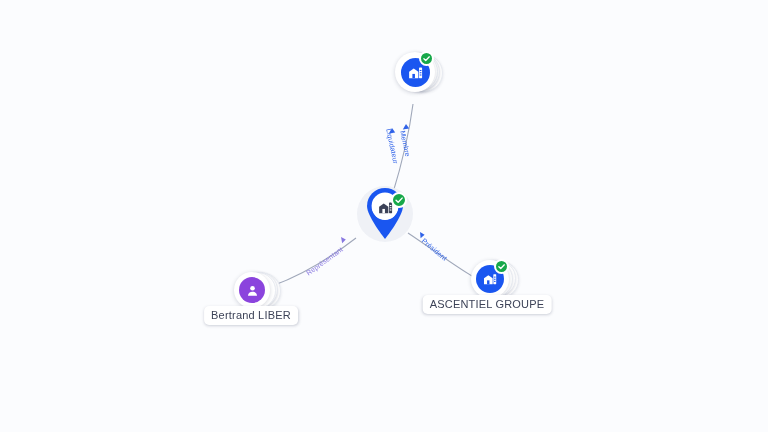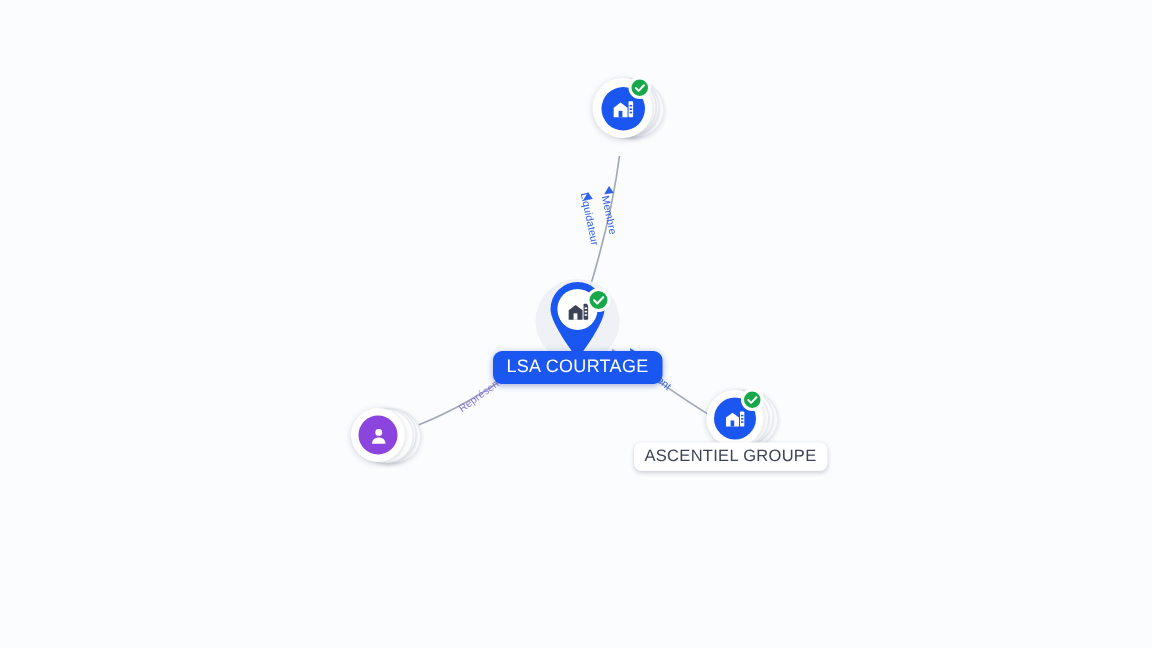--- a/index.html
+++ b/index.html
@@ -206,20 +206,21 @@
     </div>
     <div class="avatar" style="left:-18px; top:-18px; width:36px; height:36px;">
       <div class="avatar-inner" style="width:26px; height:26px; background:#8b44dd;">
         <svg width="15" height="15" viewBox="0 0 24 24">
           <circle cx="12" cy="8.4" r="3.7" fill="#ffffff"></circle>
           <path d="M4.8 20.5 c0-4.2 3.3-6.6 7.2-6.6 s7.2 2.4 7.2 6.6 z" fill="#ffffff"></path>
         </svg>
       </div>
     </div>
   </div>
+  <div class="node-label" style="left:251px; top:306px;">Bertrand LIBER</div>
 
   <div class="node" style="left:490px; top:279px;">
     <div class="node-stack">
       <div class="stack-sheet" style="left:-8px; top:-18px; width:35px; height:35px;"></div>
       <div class="stack-sheet" style="left:-11px; top:-19px; width:35px; height:35px;"></div>
       <div class="stack-sheet" style="left:-15px; top:-19px; width:36px; height:36px;"></div>
     </div>
     <div class="avatar" style="left:-19px; top:-19px; width:38px; height:38px;">
       <div class="avatar-inner" style="width:28px; height:28px; background:#1a56f0;">
         <svg width="16" height="16" viewBox="0 0 24 24">
@@ -260,15 +261,14 @@
         <rect x="18" y="14.8" width="2.4" height="1.5" fill="#ffffff"></rect>
       </svg>
     </div>
 
     <div class="badge-check" style="left:6px; top:-20px; width:16px; height:16px;">
       <svg width="10" height="10" viewBox="0 0 24 24">
         <path d="M5 12.5 L10 17.5 L19.5 7.5" fill="none" stroke="#ffffff" stroke-width="3.4" stroke-linecap="round" stroke-linejoin="round"></path>
       </svg>
     </div>
   </div>
-  <div class="node-label selected" style="left:385px; top:234px;">LSA COURTAGE</div>
 
 </div>
 
 </body></html>

